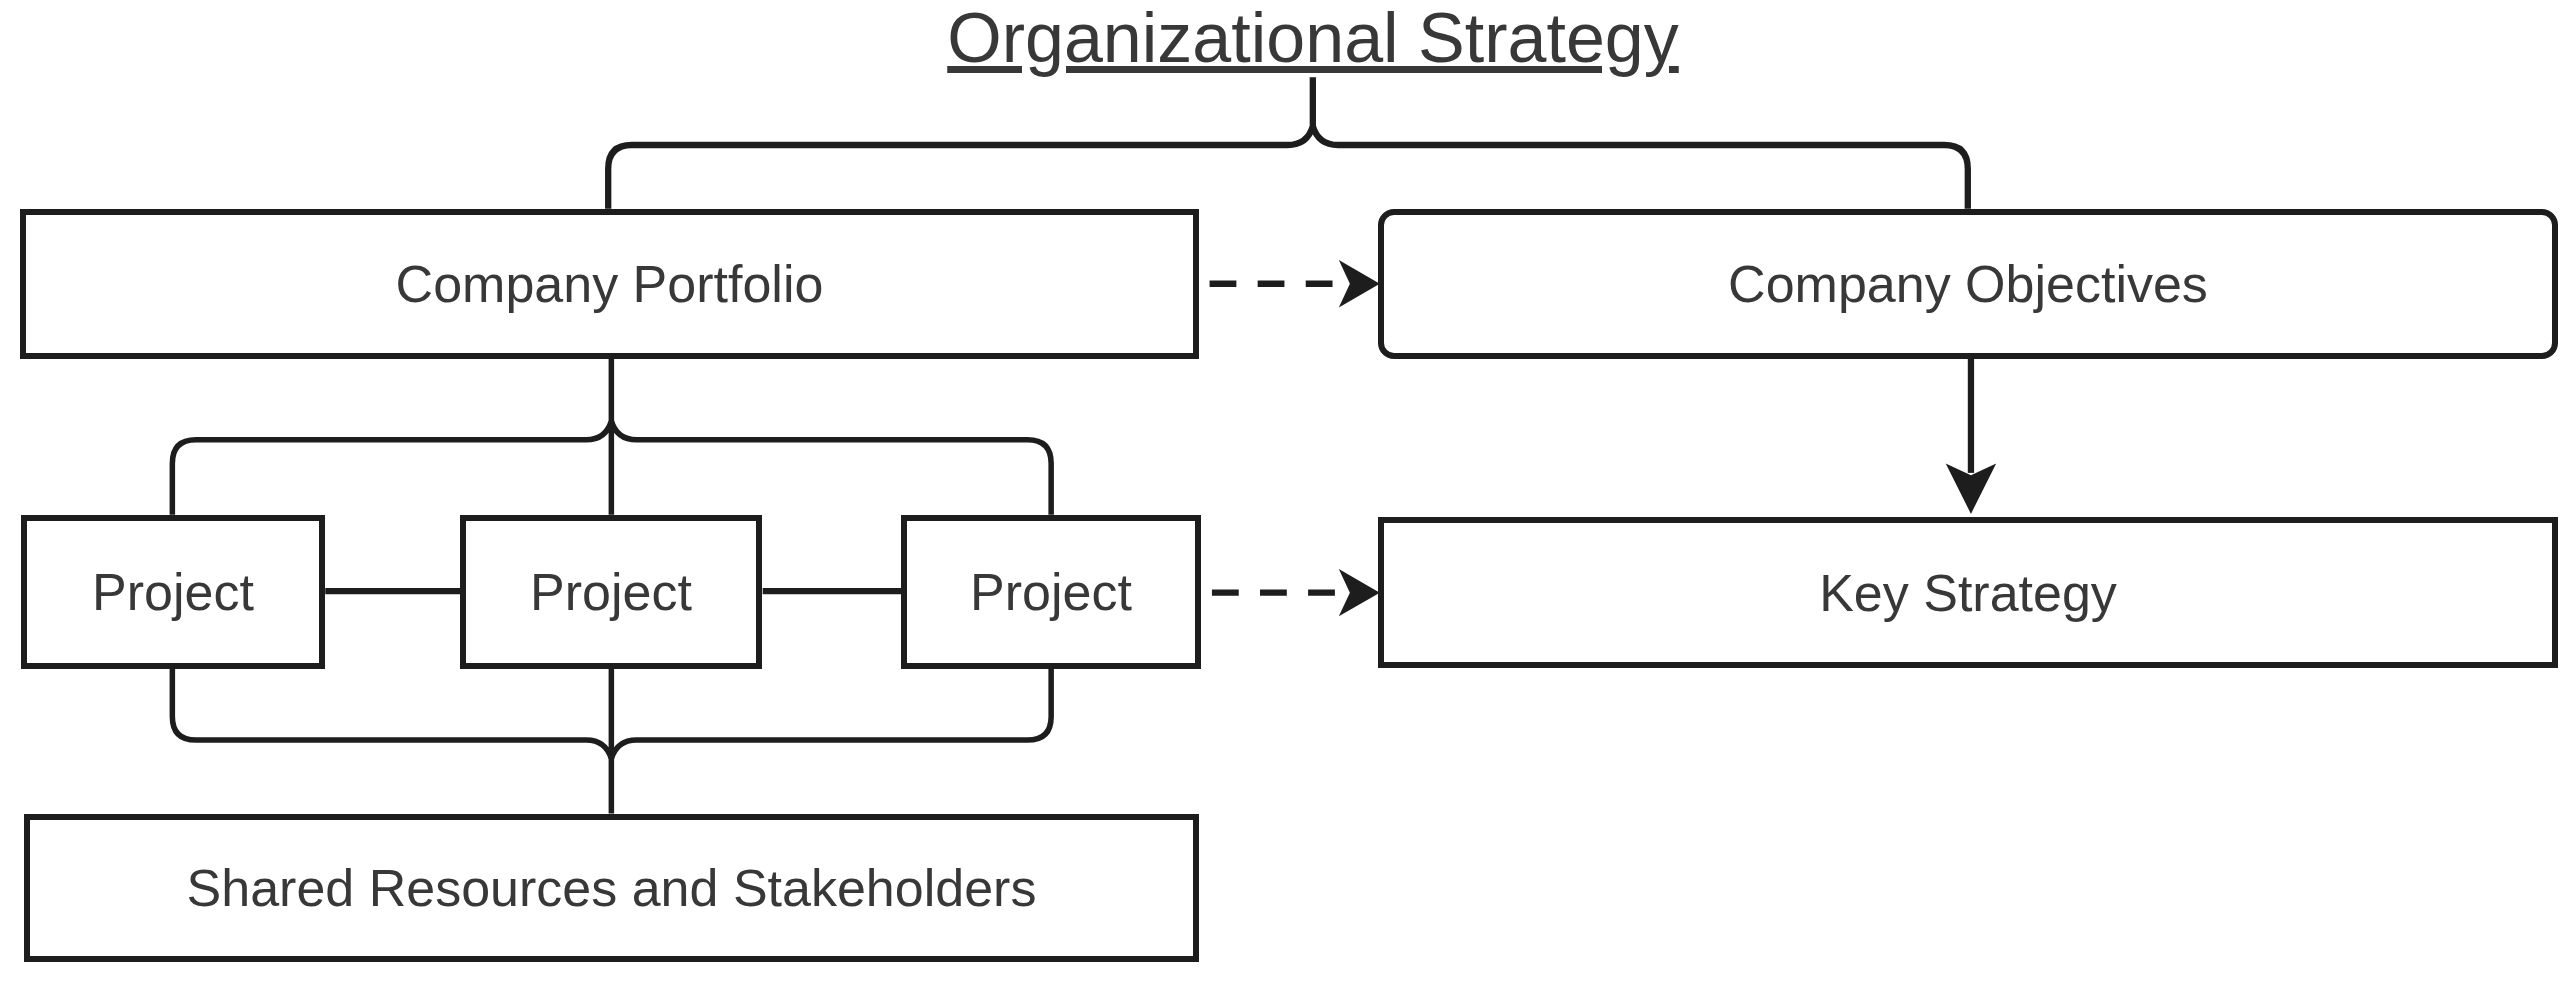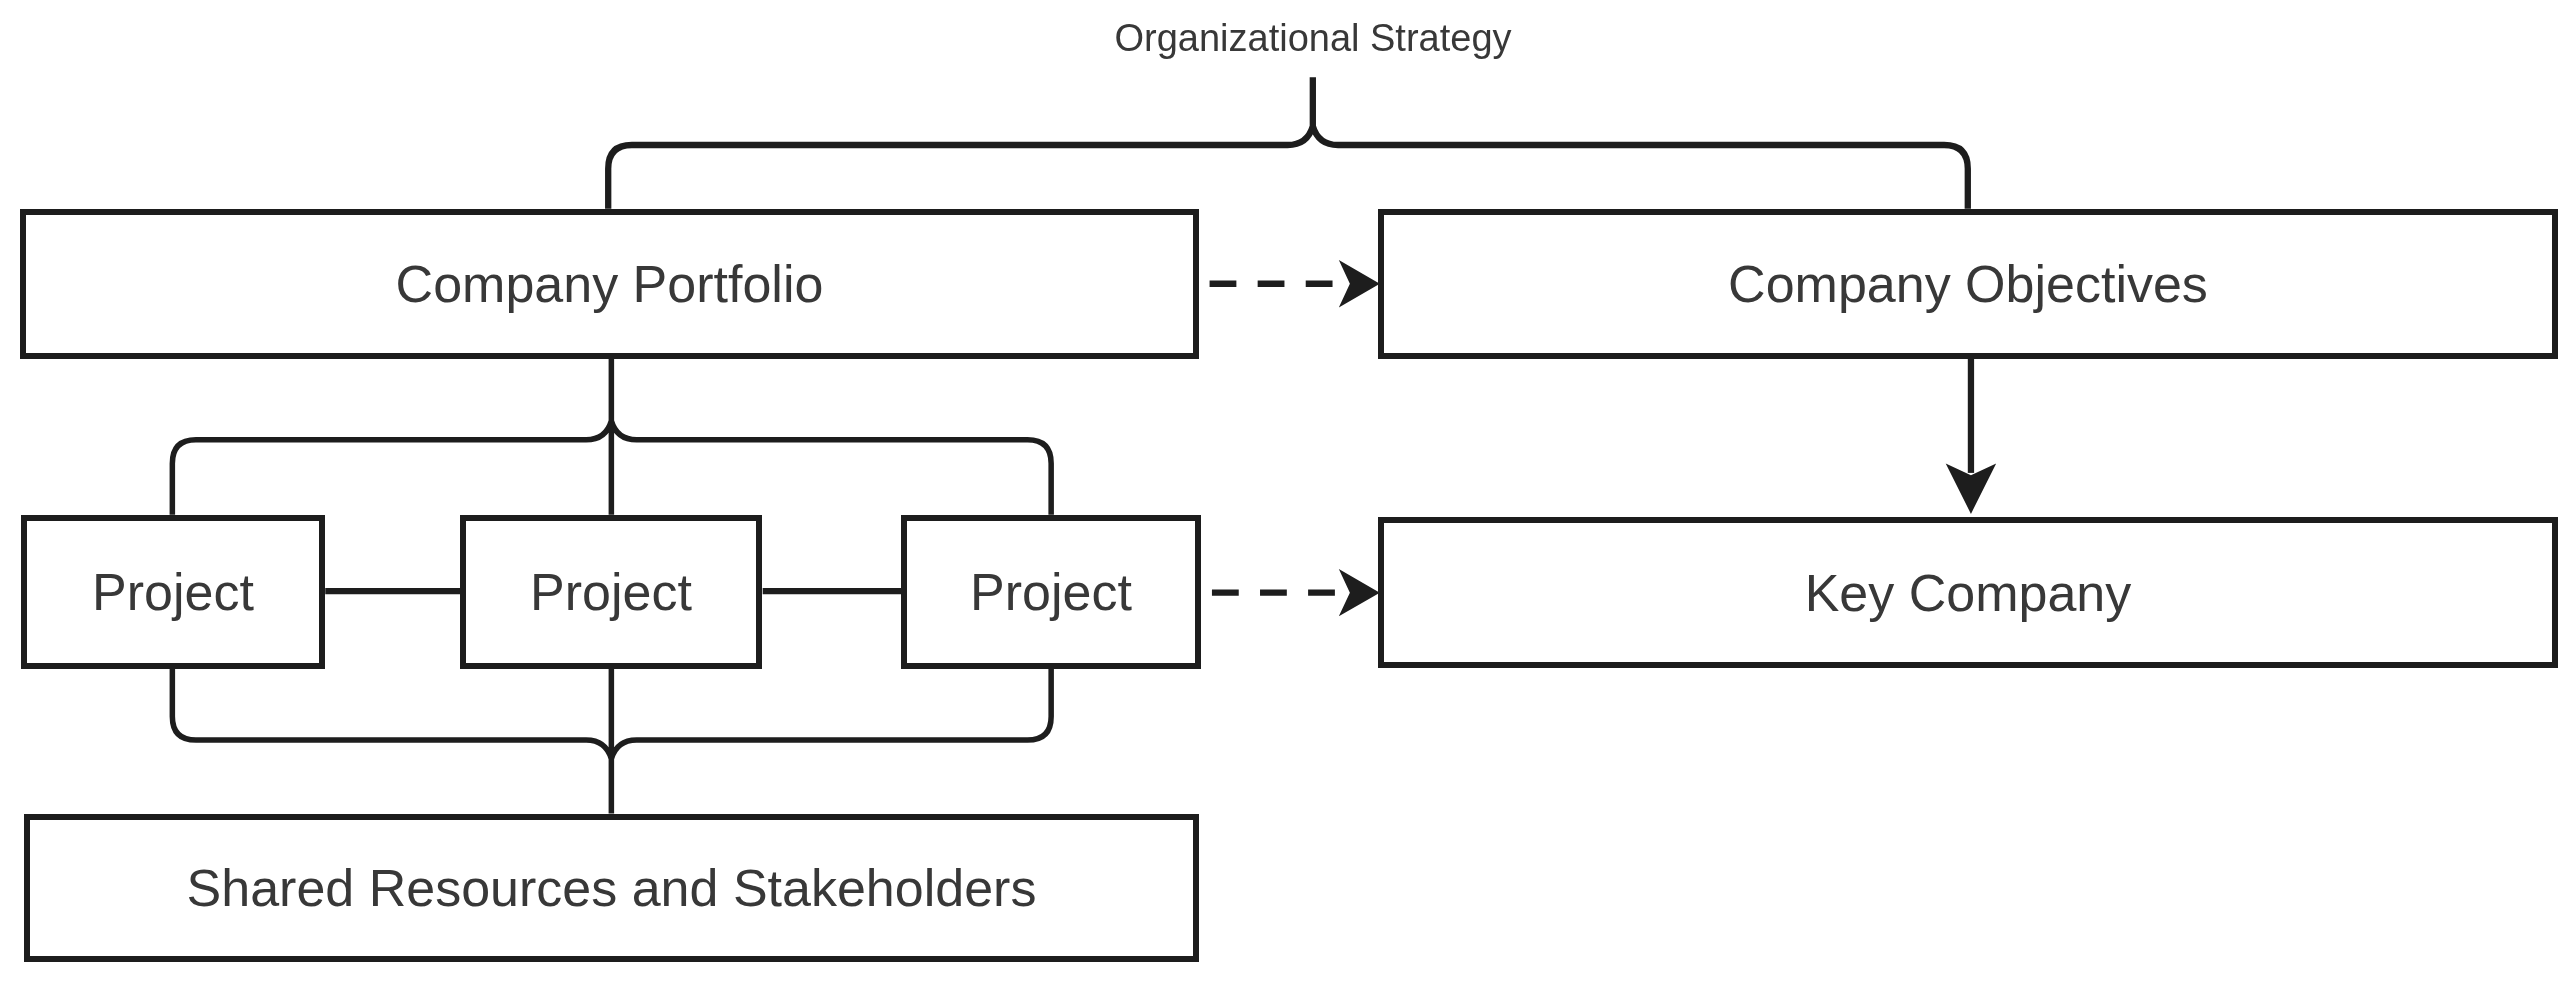--- a/index.html
+++ b/index.html
@@ -38,27 +38,28 @@
   }
   #diagram-title {
     position: absolute;
     left: 919px;
     top: 0px;
     width: 788px;
     height: 76px;
     display: flex;
     align-items: center;
     justify-content: center;
-    font-size: 38px;
+    font-size: 70px;
     color: #383838;
     white-space: nowrap;
+    text-decoration: underline;
   }
   
   #node-company-portfolio  { left: 20px;   top: 209px;  width: 1179px; height: 150px; }
-  #node-company-objectives { left: 1378px; top: 209px;  width: 1180px; height: 150px; }
+  #node-company-objectives { left: 1378px; top: 209px;  width: 1180px; height: 150px; border-radius: 16px; }
   #node-project-1          { left: 21px;   top: 515px;  width: 304px;  height: 154px; }
   #node-project-2          { left: 460px;  top: 515px;  width: 302px;  height: 154px; }
   #node-project-3          { left: 901px; top: 515px;  width: 300px;  height: 154px; }
   #node-key-results        { left: 1378px; top: 517px;  width: 1180px; height: 151px; }
   #node-shared-resources   { left: 24px;   top: 814px; width: 1175px; height: 148px; }
 </style>
 </head>
 <body>
 
 <div id="canvas">
@@ -105,21 +106,21 @@
 
   <div class="node" id="node-project-2">
     <span class="node-label">Project</span>
   </div>
 
   <div class="node" id="node-project-3">
     <span class="node-label">Project</span>
   </div>
 
   <div class="node" id="node-key-results">
-    <span class="node-label">Key Company</span>
+    <span class="node-label">Key Strategy</span>
   </div>
 
   <div class="node" id="node-shared-resources">
     <span class="node-label">Shared Resources and Stakeholders</span>
   </div>
 
 </div>
 
 
 </body></html>

